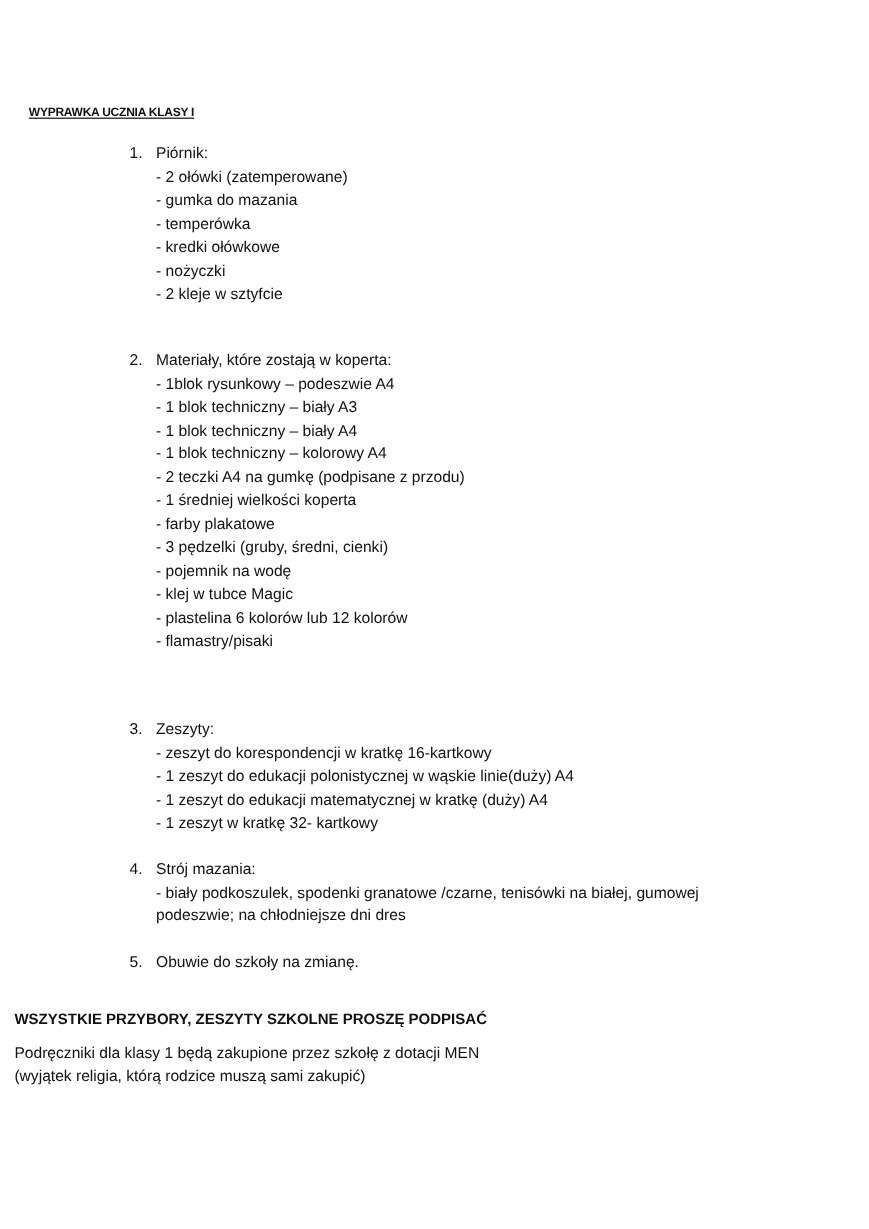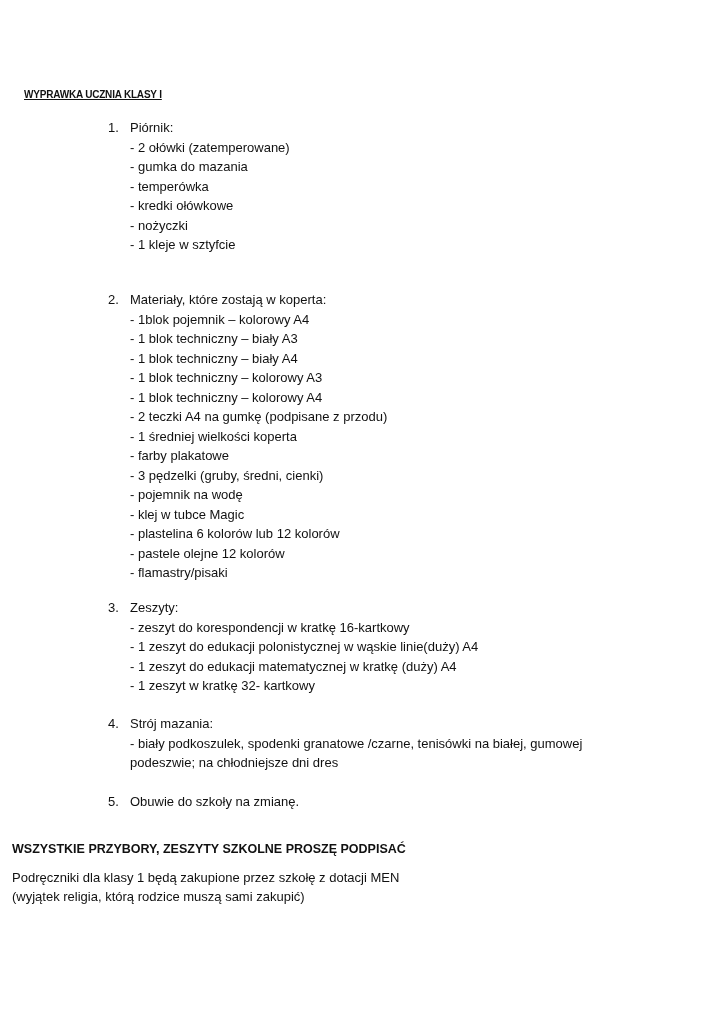--- a/index.html
+++ b/index.html
@@ -26,41 +26,39 @@
 <div class="section" style="top:118px;">
   <div class="head">
     <span class="num">1.</span>
     <span class="label">Piórnik:</span>
   </div>
   <div class="item">- 2 ołówki (zatemperowane)</div>
   <div class="item">- gumka do mazania</div>
   <div class="item">- temperówka</div>
   <div class="item">- kredki ołówkowe</div>
   <div class="item">- nożyczki</div>
-  <div class="item">- 1 kleje w sztyfcie</div>
+  <div class="item">- 2 kleje w sztyfcie</div>
 </div>
 
 <div class="section" style="top:290px;">
   <div class="head">
     <span class="num">2.</span>
     <span class="label">Materiały, które zostają w koperta:</span>
   </div>
-  <div class="item">- 1blok pojemnik – kolorowy A4</div>
+  <div class="item">- 1blok rysunkowy – podeszwie A4</div>
   <div class="item">- 1 blok techniczny – biały A3</div>
   <div class="item">- 1 blok techniczny – biały A4</div>
-  <div class="item">- 1 blok techniczny – kolorowy A3</div>
   <div class="item">- 1 blok techniczny – kolorowy A4</div>
   <div class="item">- 2 teczki A4 na gumkę (podpisane z przodu)</div>
   <div class="item">- 1 średniej wielkości koperta</div>
   <div class="item">- farby plakatowe</div>
   <div class="item">- 3 pędzelki (gruby, średni, cienki)</div>
   <div class="item">- pojemnik na wodę</div>
   <div class="item">- klej w tubce Magic</div>
   <div class="item">- plastelina 6 kolorów lub 12 kolorów</div>
-  <div class="item">- pastele olejne 12 kolorów</div>
   <div class="item">- flamastry/pisaki</div>
 </div>
 
 <div class="section" style="top:598px;">
   <div class="head">
     <span class="num">3.</span>
     <span class="label">Zeszyty:</span>
   </div>
   <div class="item">- zeszyt do korespondencji w kratkę 16-kartkowy</div>
   <div class="item">- 1 zeszyt do edukacji polonistycznej w wąskie linie(duży) A4</div>

